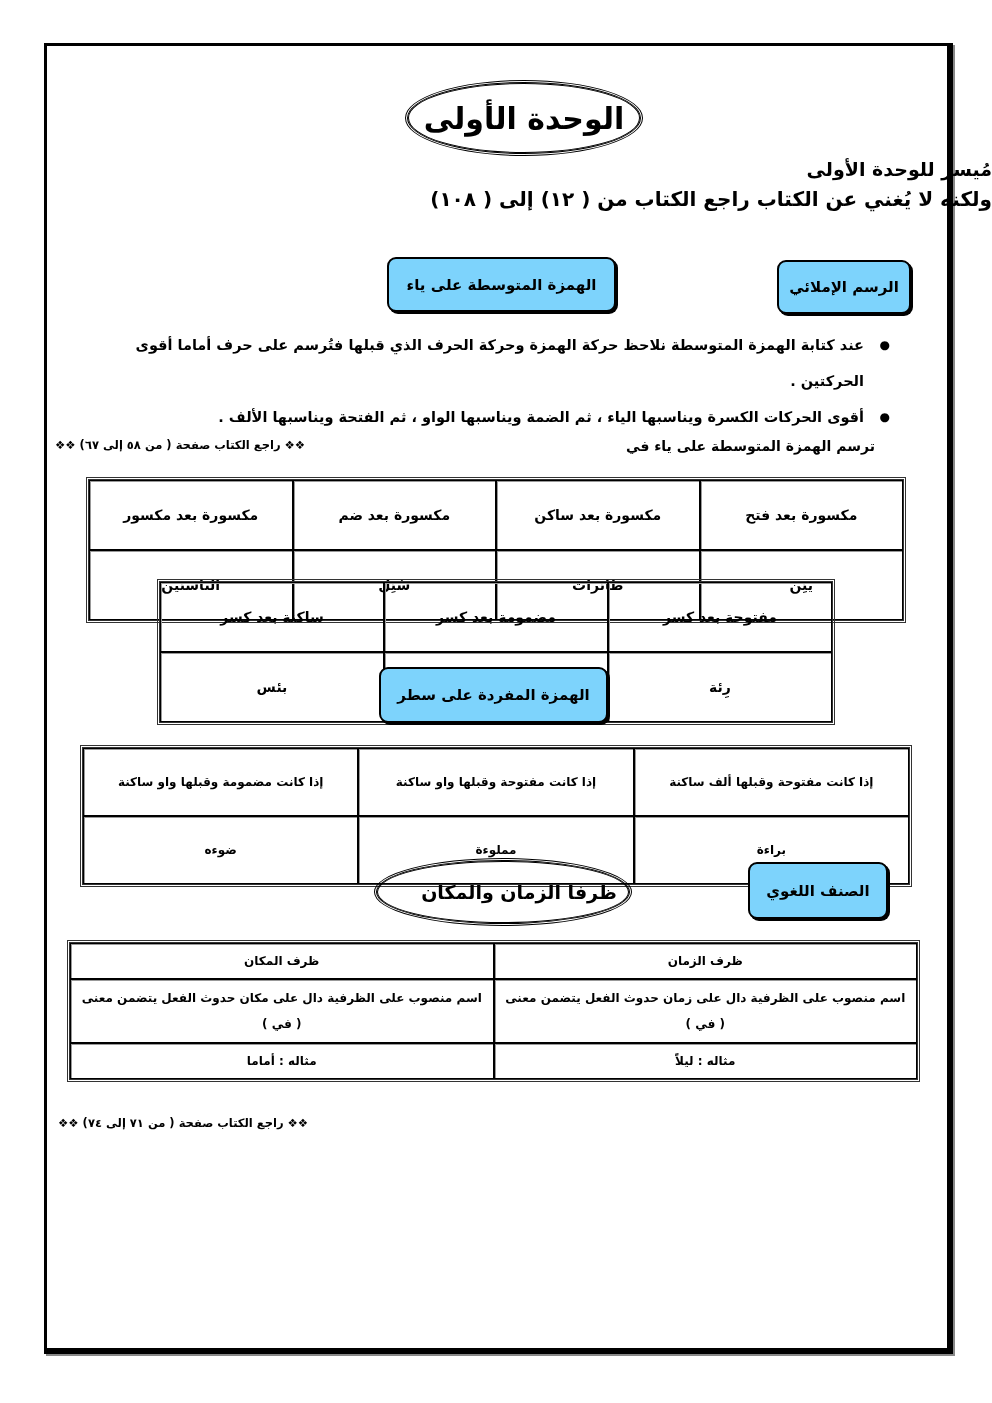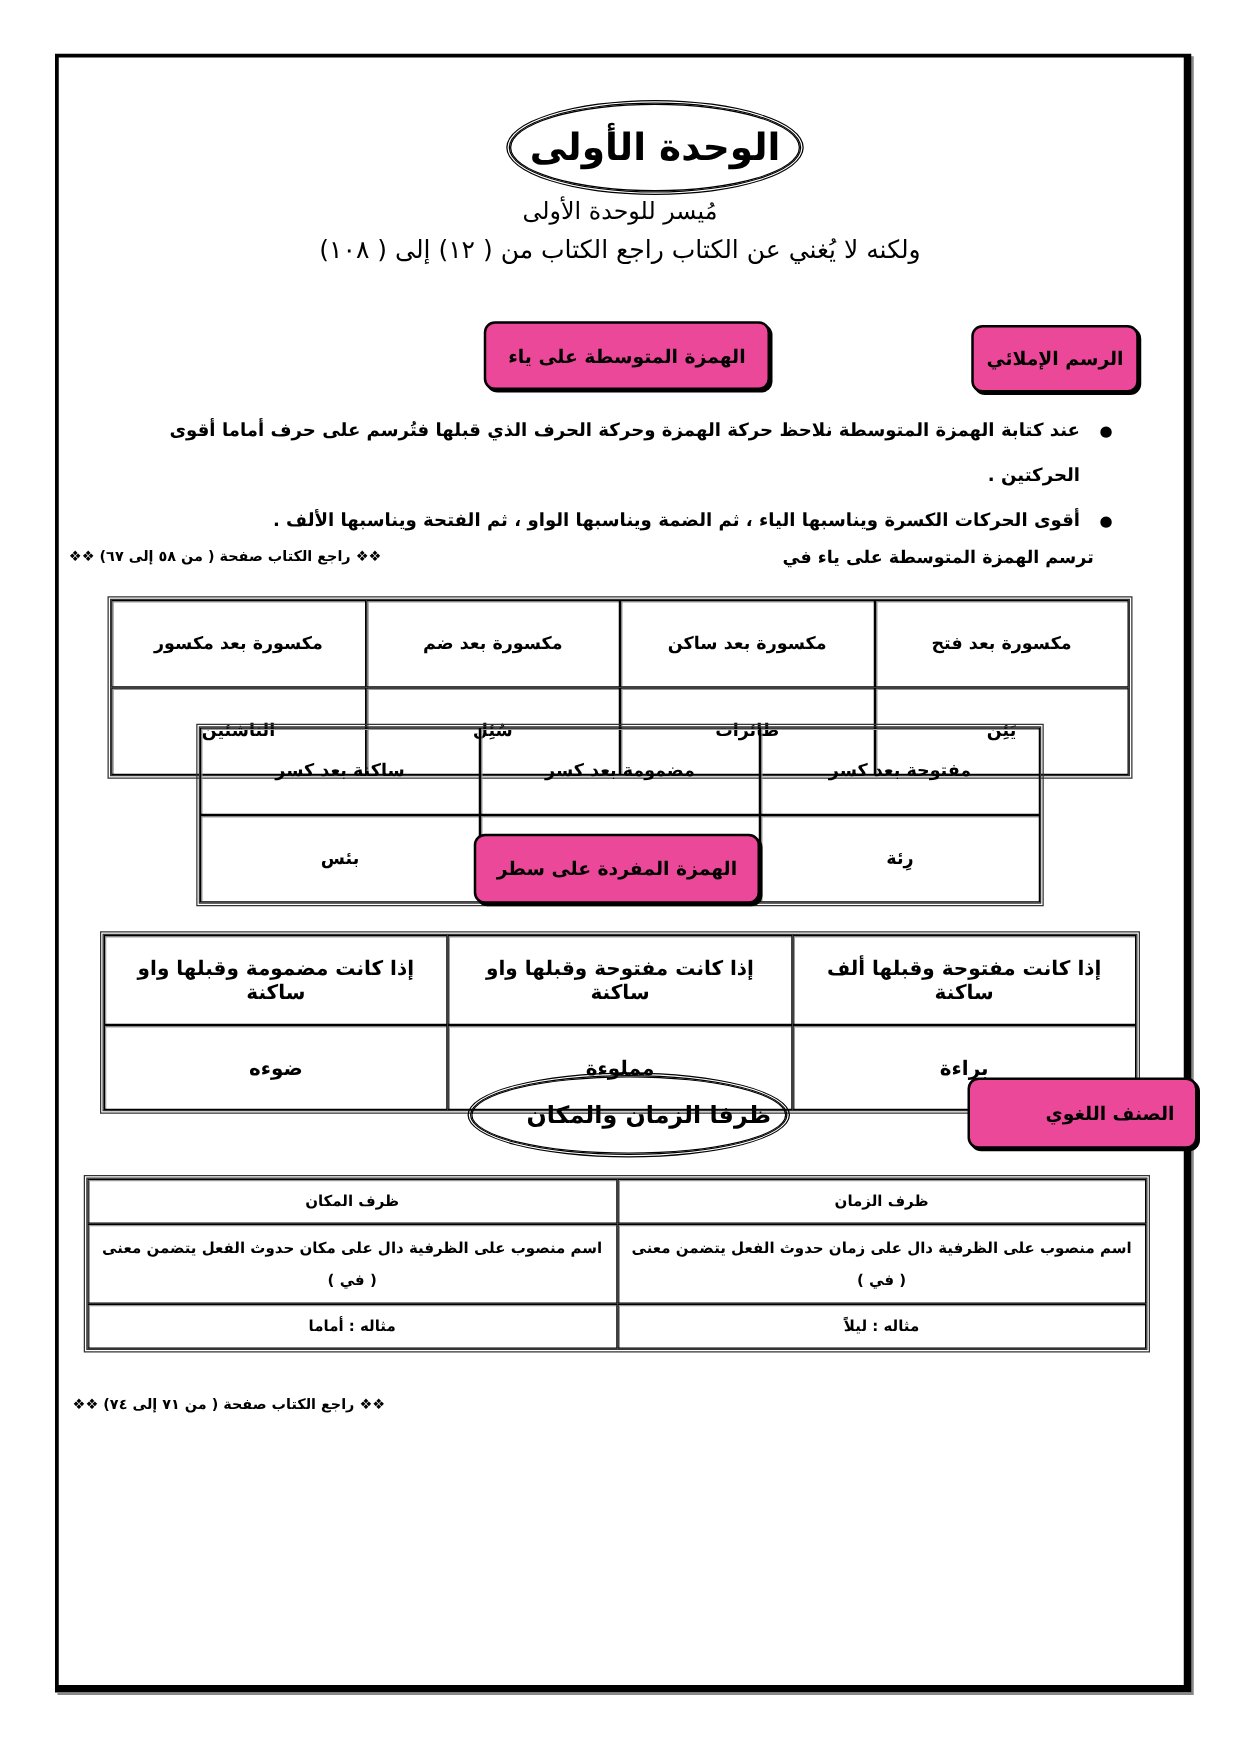--- a/index.html
+++ b/index.html
@@ -20,35 +20,35 @@
     position: absolute; border: 3px double #000; border-radius: 50%;
     display: flex; align-items: center; justify-content: center;
     box-shadow: 0 0 0 1px #000 inset;
   }
   .ellipse .txt { font-weight: bold; direction: rtl; }
   #unit-title { left: 405px; top: 80px; width: 232px; height: 70px; text-align: center; }
   #unit-title .txt { font-size: 30px; letter-spacing: -1px; }
   #section2-title { left: 374px; top: 858px; width: 252px; height: 62px; }
   #section2-title .txt { font-size: 19px; margin-left: 32px; }
 
-  .subtitle { left: 0; width: 992px; text-align: center; font-weight: normal; direction: rtl; }
+  .subtitle { left: 0; width: 992px; font-weight: bold; direction: rtl; }
   #subtitle1 { top: 158px; font-size: 19px; }
   #subtitle2 { top: 187px; font-size: 20px; }
 
   
   .rbox {
     position: absolute; border: 2px solid #000; border-radius: 9px;
     box-shadow: 2px 2px 0 #000;
     display: flex; align-items: center; justify-content: center;
-    font-weight: bold; direction: rtl; font-size: 15px; background: #ec4899;
+    font-weight: bold; direction: rtl; font-size: 15px; background: #7dd3fc;
   }
   #box-imlaa { left: 777px; top: 260px; width: 130px; height: 50px; }
   #box-yaa { left: 387px; top: 257px; width: 225px; height: 51px; }
   #box-satr { left: 379px; top: 667px; width: 225px; height: 52px; }
-  #box-sinf { left: 774px; top: 862px; width: 136px; height: 53px; padding-left: 44px; }
+  #box-sinf { left: 748px; top: 862px; width: 136px; height: 53px; }
 
   
   .bullets { left: 70px; top: 327px; width: 820px; direction: rtl; font-size: 14.5px; font-weight: bold; }
   .bullets .item { position: relative; padding-right: 26px; line-height: 36px; }
   .bullets .item::before {
     content: "●"; position: absolute; right: 0; top: 0; font-size: 12px;
   }
   .note-line { top: 438px; left: 55px; width: 820px; direction: rtl; font-size: 13px; font-weight: bold; display: flex; justify-content: space-between; }
   .note-line .right { font-size: 14px; }
   .note-line .left { font-size: 11.5px; }
@@ -60,21 +60,21 @@
   }
   table.grid td {
     border: 1px solid #000; text-align: center; font-weight: bold;
     padding: 16px; box-shadow: inset 1px 1px 0 #999;
   }
   #table1 { left: 86px; top: 477px; width: 820px; }
   #table1 td { height: 36px; font-size: 14px; width: 25%; }
   #table2 { left: 157px; top: 579px; width: 678px; }
   #table2 td { height: 36px; font-size: 14px; width: 33.3%; }
   #table3 { left: 80px; top: 745px; width: 832px; }
-  #table3 td { height: 34px; font-size: 16px; width: 33.3%; margin-left: 21px; }
+  #table3 td { height: 34px; font-size: 12px; width: 33.3%; margin-left: 21px; }
   #table4 { left: 67px; top: 940px; width: 853px; }
   #table4 td { font-size: 12px; width: 50%; padding: 2px 6px; }
   #table4 tr.h td { height: 30px; }
   #table4 tr.d td { height: 58px; line-height: 26px; }
   #table4 tr.e td { height: 30px; }
   #table4 tr.f td { height: 30px; }
 
   .ref2 { top: 1116px; left: 58px; font-size: 11.5px; font-weight: bold; direction: rtl; }
 </style>
 </head>

